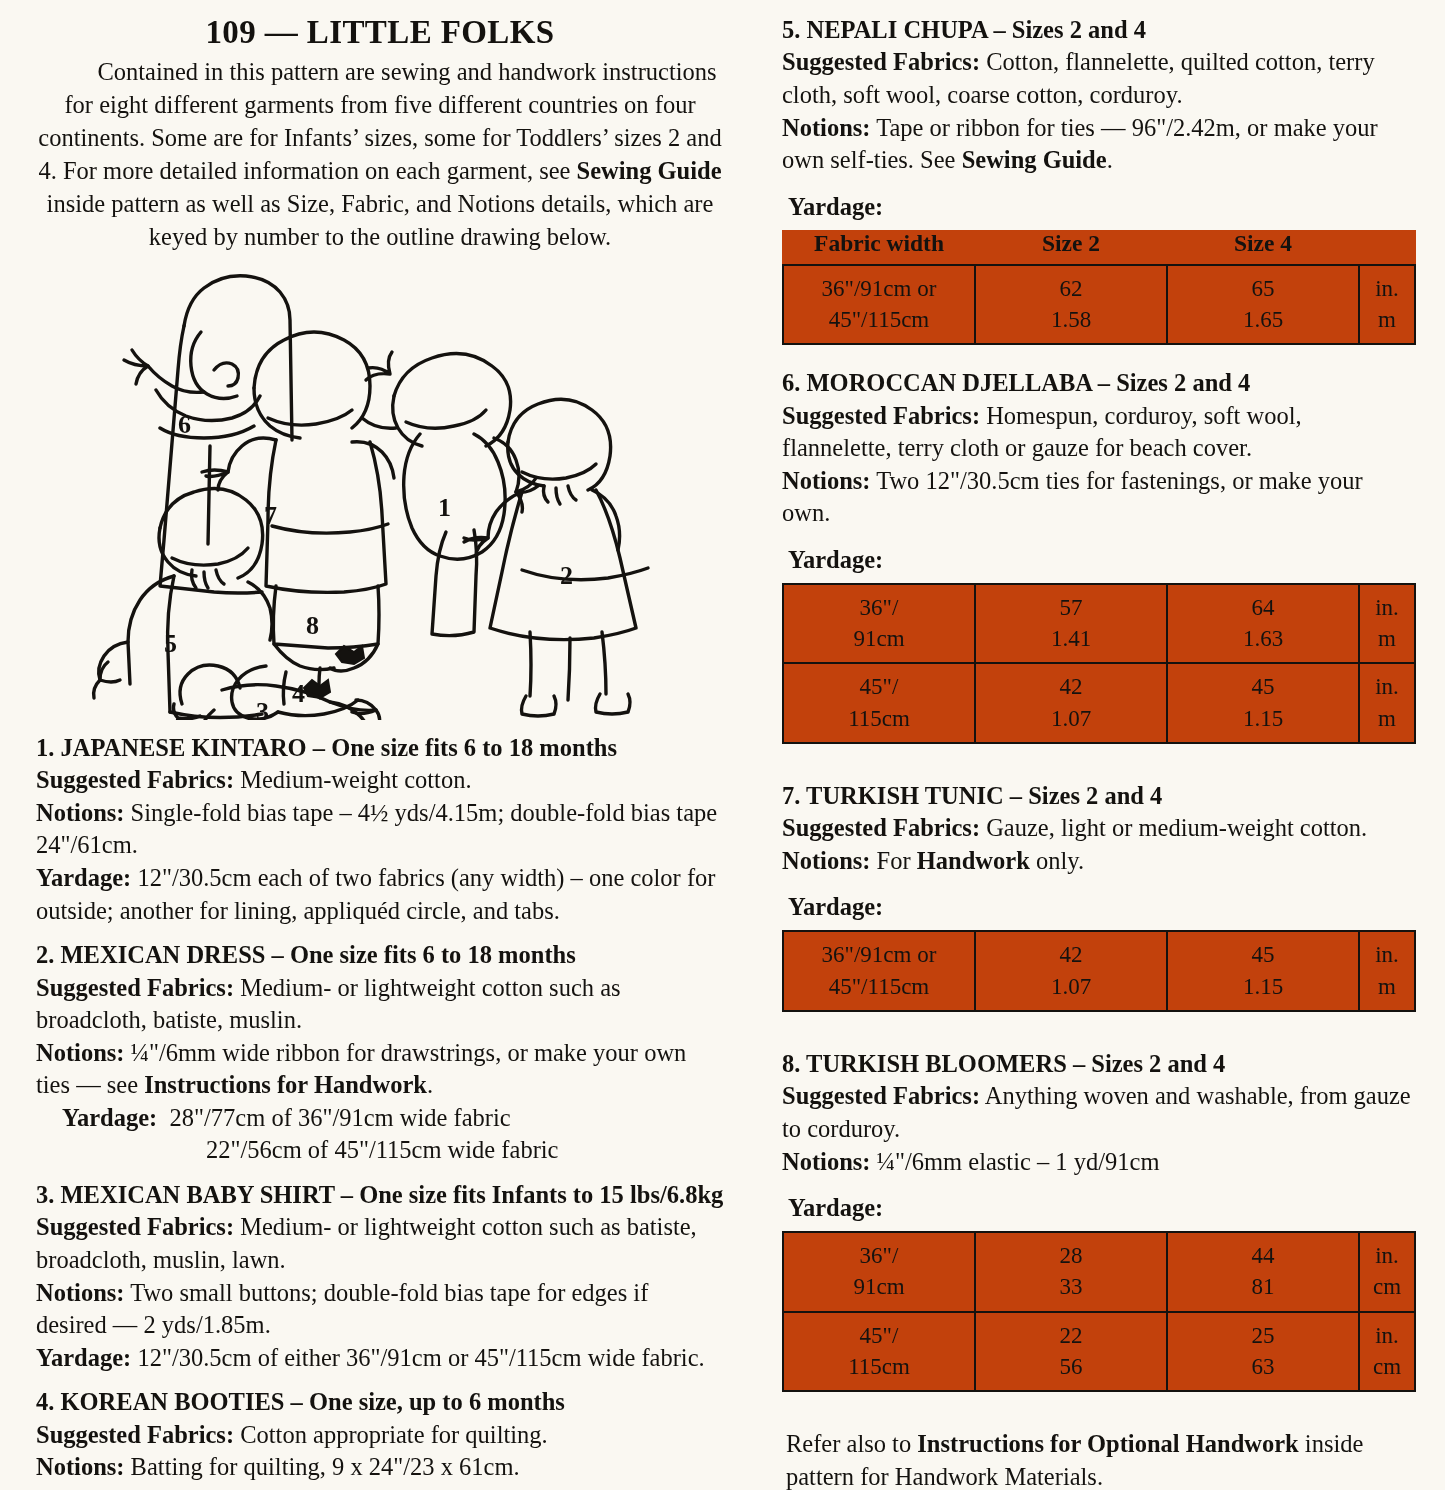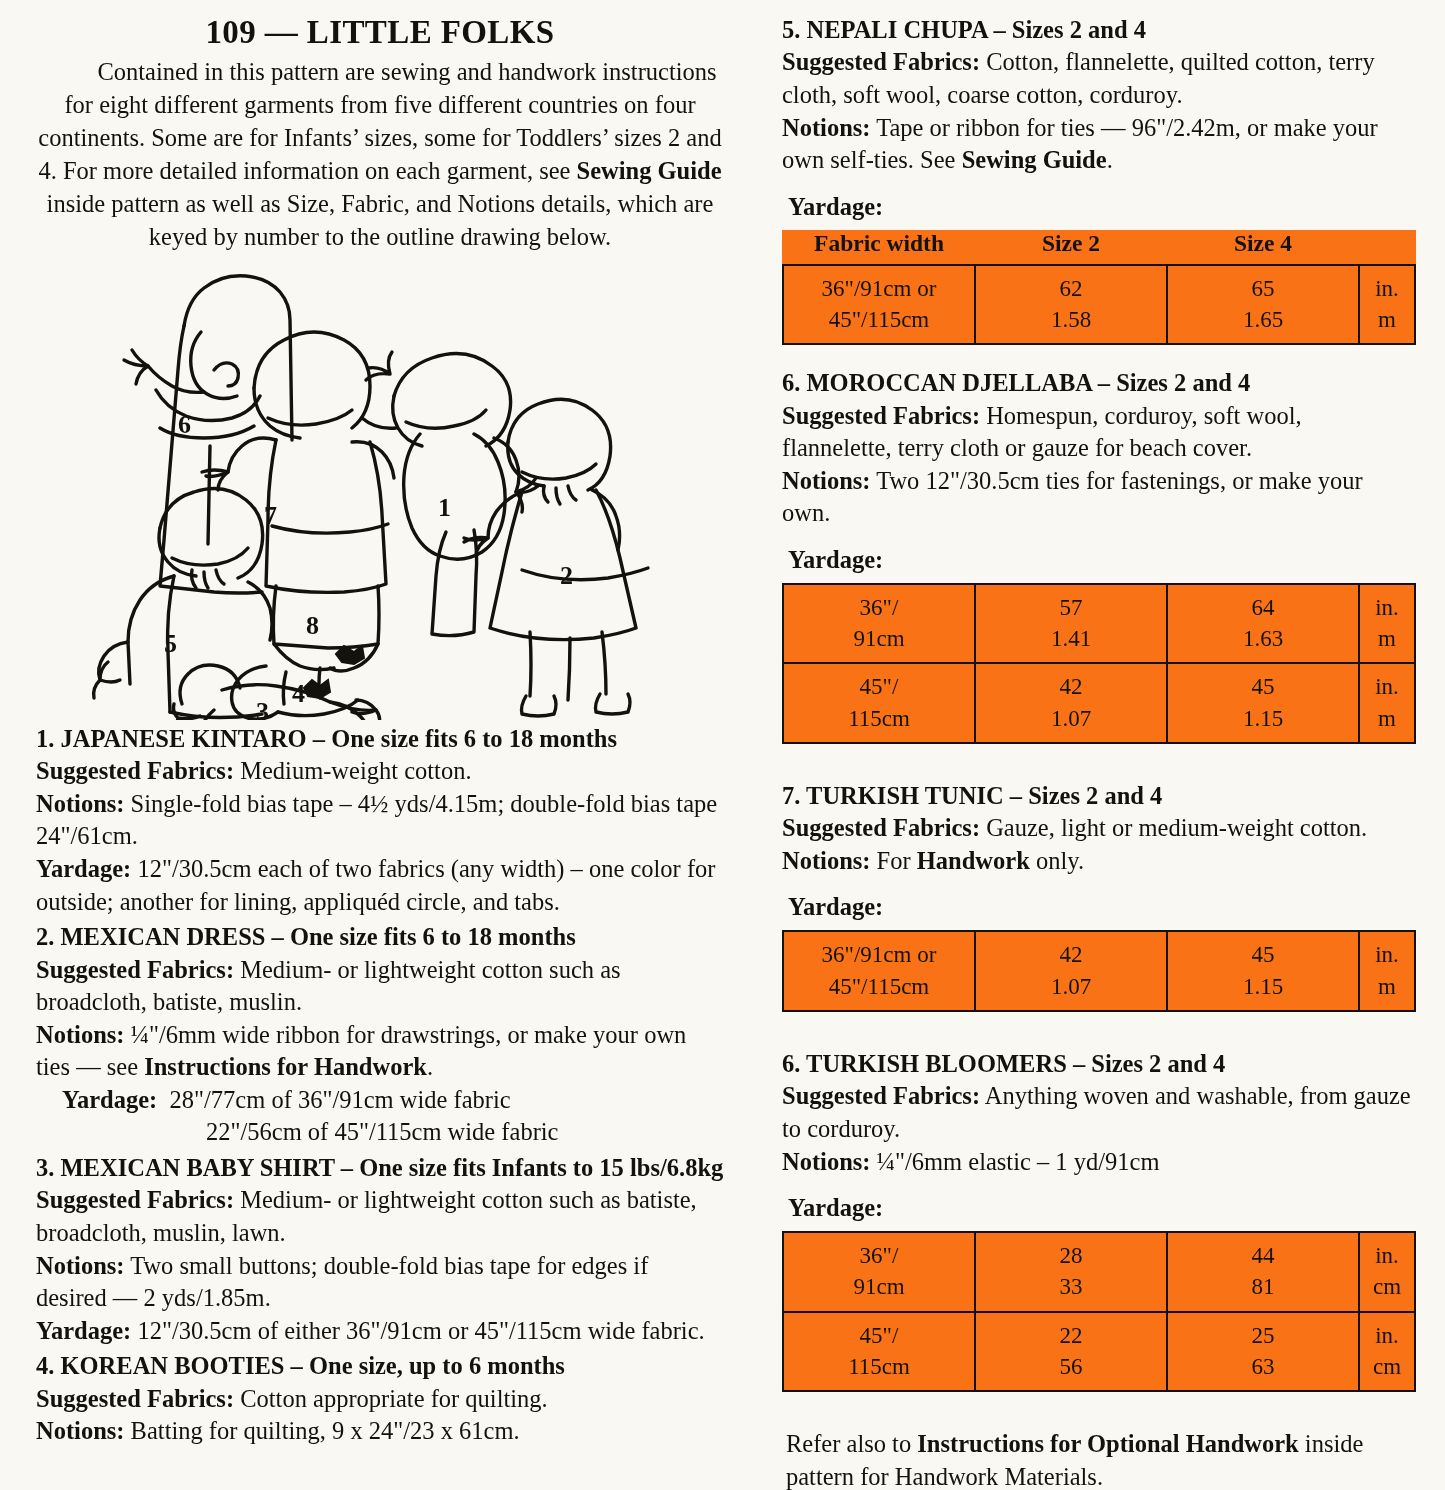--- a/index.html
+++ b/index.html
@@ -49,21 +49,21 @@
     font-size: 24.5px;
     line-height: 1.345;
     text-indent: 54px;
     text-align: center;
     margin: 0;
     hyphens: none;
   }
   .intro b { font-weight: bold; }
 
   
-  .garment { margin-top: 3px; }
+  .garment { margin-top: 12px; }
   .garment + .garment { }
   .g-title {
     font-size: 24.5px;
     font-weight: bold;
     line-height: 1.28;
     margin: 0 0 1px 0;
   }
   .g-line {
     font-size: 24.5px;
     line-height: 1.33;
@@ -93,21 +93,21 @@
     font-weight: bold;
     margin: 16px 0 9px 6px;
   }
 
   
   table.yardage {
     border-collapse: collapse;
     width: 632px;
     table-layout: fixed;
     font-size: 23px;
-    background: #f97316;
+    background: #c2410c;
   }
   table.yardage col.c1 { width: 192px; }
   table.yardage col.c2 { width: 192px; }
   table.yardage col.c3 { width: 192px; }
   table.yardage col.c4 { width: 56px; }
   table.yardage th {
     font-weight: bold;
     font-size: 23.5px;
     text-align: center;
     padding: 0 0 7px 0;
@@ -430,21 +430,21 @@
                   <span class="ln">in.</span>
                   <span class="ln">m</span>
                 </td>
             </tr>
           </tbody>
         </table>
       </div>
     </div>
 
     <div style="margin-top:36px">
-      <div class="r-title">6. TURKISH BLOOMERS – Sizes 2 and 4</div>
+      <div class="r-title">8. TURKISH BLOOMERS – Sizes 2 and 4</div>
       <p class="r-line"><span class="lbl">Suggested Fabrics:</span><span> Anything woven and washable, from gauze to corduroy.</span></p>
       <p class="r-line"><span class="lbl">Notions:</span><span> ¼"/6mm elastic – 1 yd/91cm</span></p>
       <div class="yardage-label">Yardage:</div>
       <div class="tbl-wrap">
         <table class="yardage">
           <colgroup>
               <col class="c1">
               <col class="c2">
               <col class="c3">
               <col class="c4">

